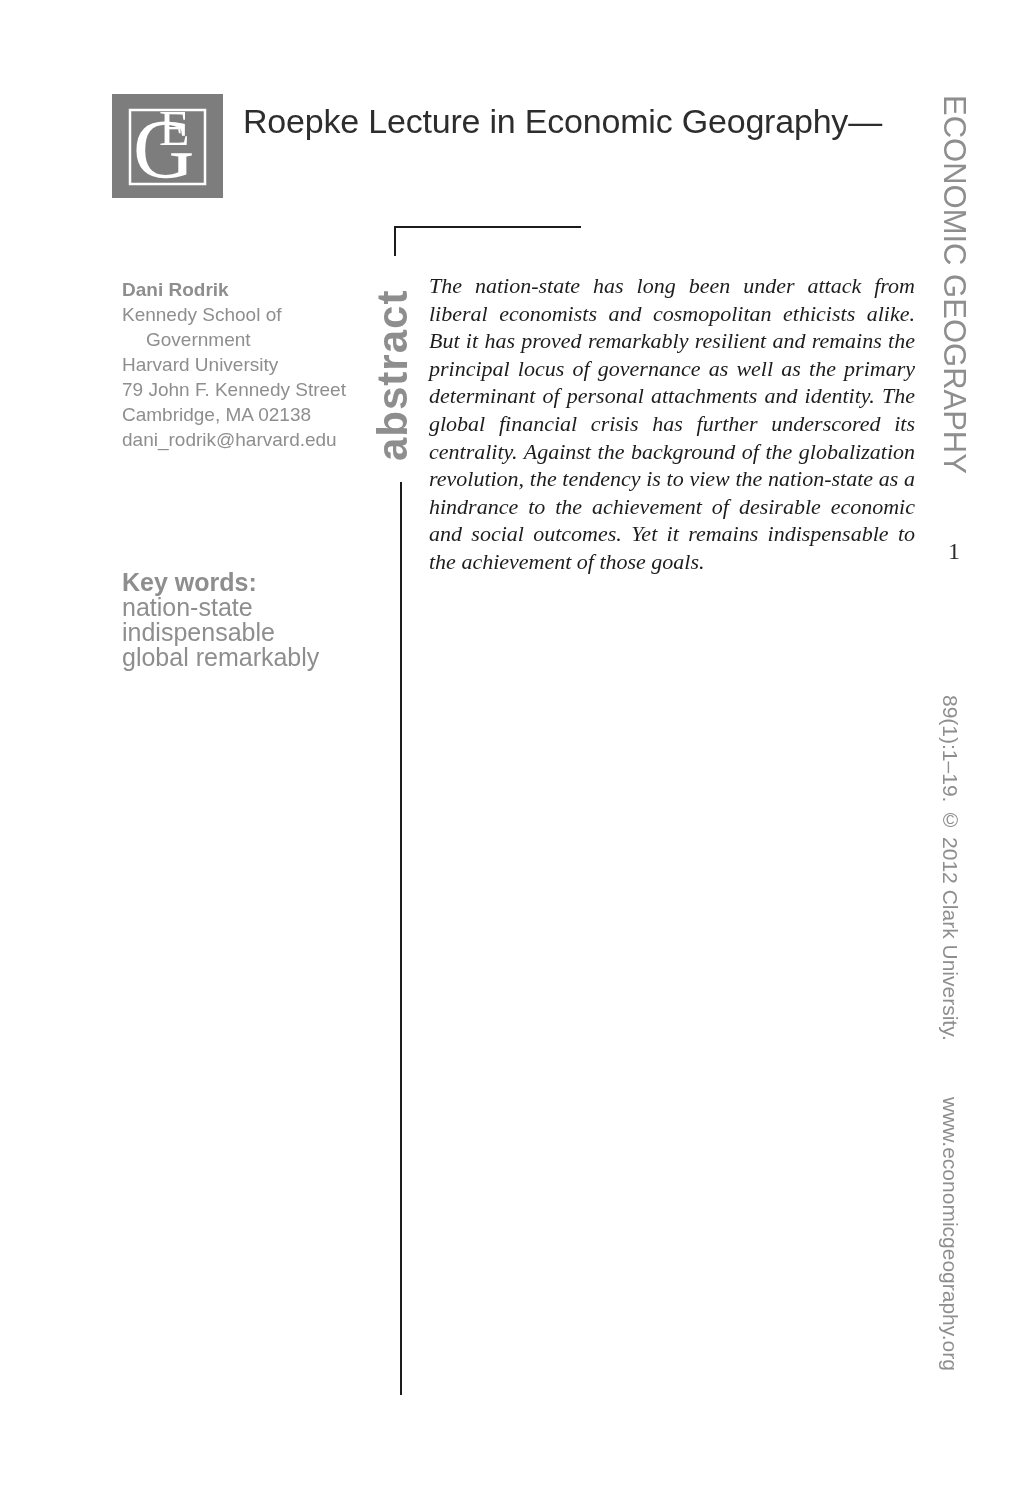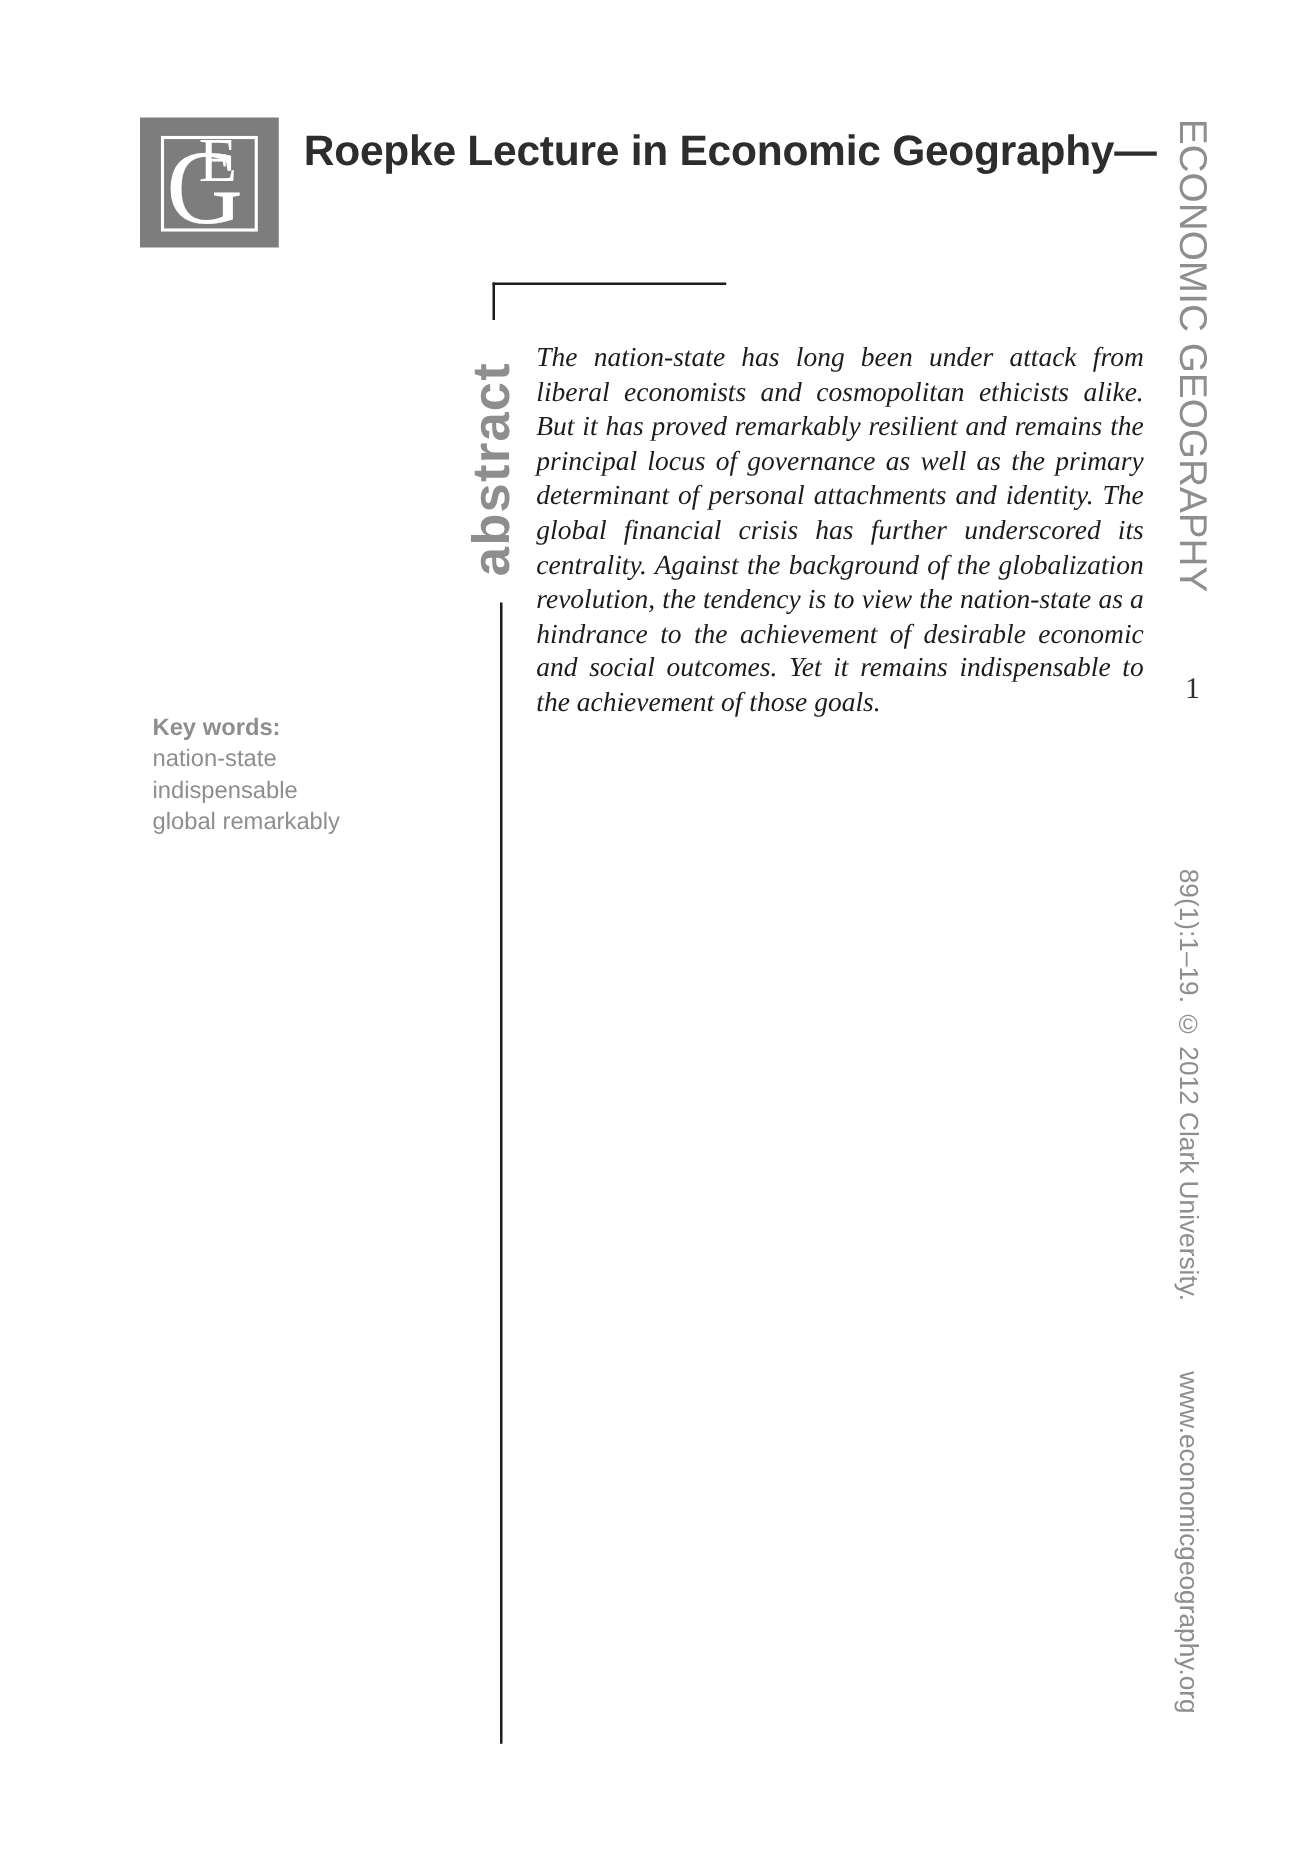--- a/index.html
+++ b/index.html
@@ -21,40 +21,40 @@
     background: #7d7d7d;
   }
   .logo svg { position: absolute; left: 0; top: 0; }
 
   .title {
     position: absolute;
     left: 243px; top: 99px;
     margin: 0;
     font-size: 34px;
     line-height: 44px;
-    font-weight: 700;
+    font-weight: 400;
     letter-spacing: -0.2px;
     color: #2d2d2d;
   }
 
   
   .author-block {
     position: absolute;
     left: 122px; top: 277px;
     font-size: 19px;
     line-height: 25px;
     color: #8e8e8e;
   }
   .author-name { font-weight: bold; }
   .indent { padding-left: 24px; }
 
   .keywords-block {
     position: absolute;
     left: 122px; top: 570px;
-    font-size: 19px;
+    font-size: 25px;
     line-height: 25px;
     color: #8e8e8e;
   }
   .kw-label { font-weight: bold; }
 
   
   .rule-h     { position: absolute; left: 394px; top: 226px; width: 187px; height: 2px; background: #1c1c1c; }
   .rule-stub  { position: absolute; left: 394px; top: 226px; width: 2px; height: 30px; background: #1c1c1c; }
   .rule-v     { position: absolute; left: 400px; top: 482px; width: 2px; height: 913px; background: #1c1c1c; }
 
@@ -120,20 +120,29 @@
       <rect x="18" y="16" width="75" height="74" fill="none" stroke="#ffffff" stroke-width="2.5"></rect>
       <text x="21" y="84" font-size="85" fill="#ffffff" font-family="Liberation Serif, serif">G</text>
       <text x="47" y="51" font-size="50" fill="#ffffff" font-family="Liberation Serif, serif">E</text>
     </svg>
   </div>
 
   <h1 class="title">
     <span>Roepke Lecture in Economic Geography—</span><br>
   </h1>
 
+  <div class="author-block">
+    <div class="author-name">Dani Rodrik</div>
+    <div>Kennedy School of</div>
+    <div class="indent">Government</div>
+    <div>Harvard University</div>
+    <div>79 John F. Kennedy Street</div>
+    <div>Cambridge, MA 02138</div>
+    <div>dani_rodrik@harvard.edu</div>
+  </div>
 
   <div class="keywords-block">
     <div class="kw-label">Key words:</div>
     <div>nation-state</div>
     <div>indispensable</div>
     <div>global remarkably</div>
   </div>
 
   <div class="rule-h"></div>
   <div class="rule-stub"></div>

